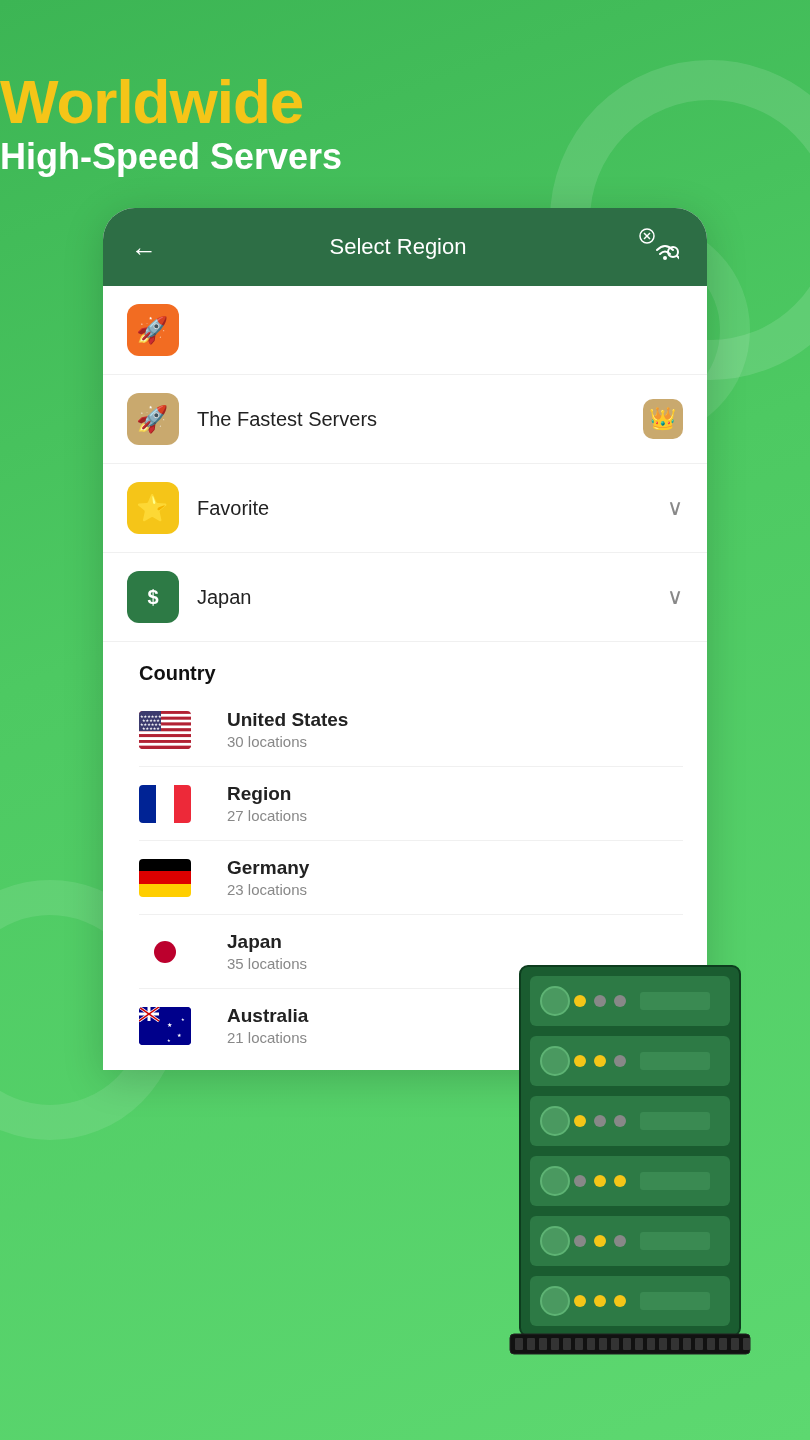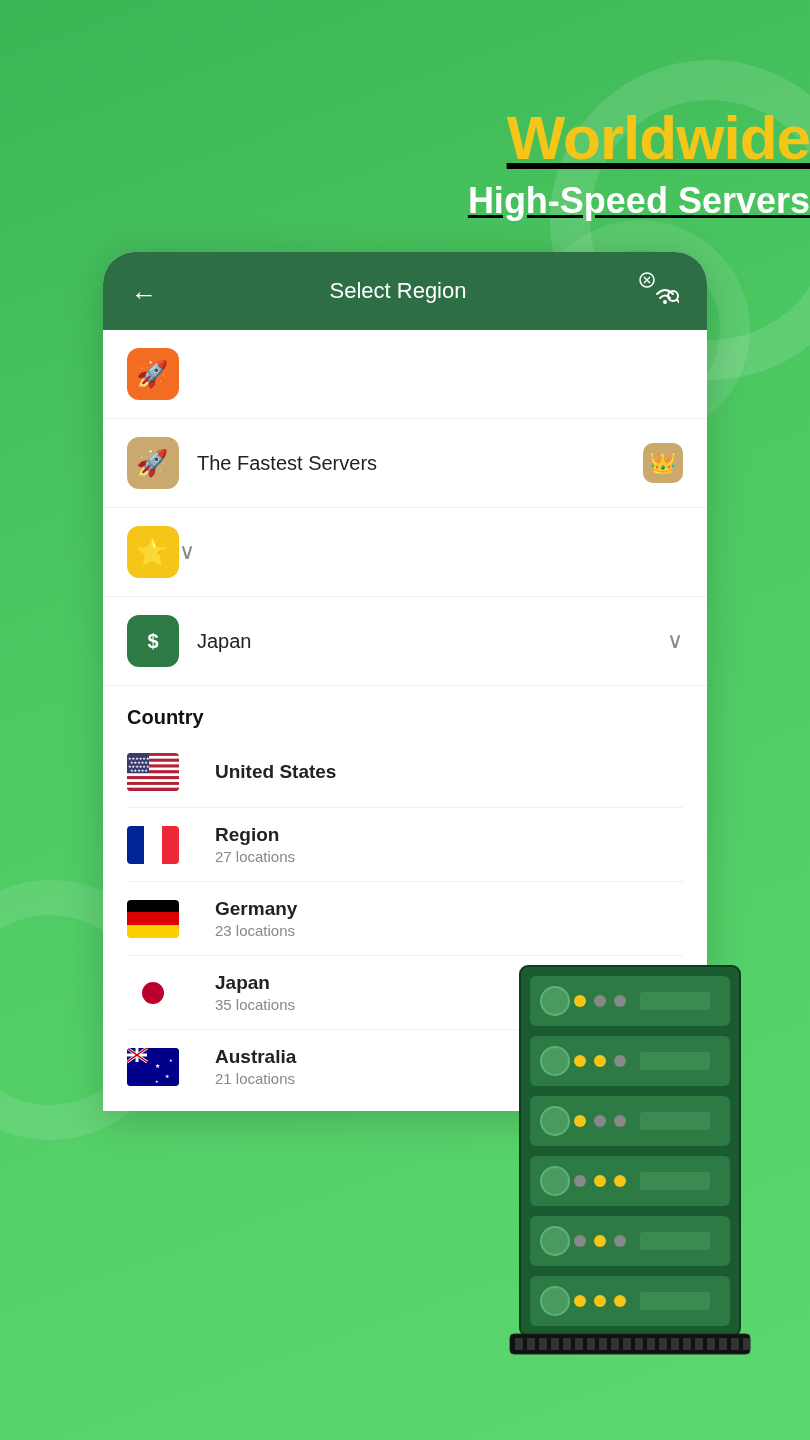--- a/index.html
+++ b/index.html
@@ -36,39 +36,37 @@
       width: 260px;
       height: 260px;
       border-radius: 50%;
       border: 35px solid rgba(255,255,255,0.1);
       bottom: 300px;
       left: -80px;
     }
 
     
     .header-section {
-      text-align: right;
-      padding-top: 104px;
+      text-align: left;
+      padding-top: 68px;
       padding-bottom: 30px;
       position: relative;
       z-index: 2;
-      text-decoration: underline;
     }
     .header-title {
       font-size: 62px;
       font-weight: 900;
       color: #f5c518;
       letter-spacing: -1px;
       line-height: 1.1;
     }
     .header-subtitle {
       font-size: 36px;
       font-weight: 700;
       color: white;
-      margin-top: 8px;
     }
 
     
     .phone-card {
       position: relative;
       z-index: 3;
       background: white;
       border-radius: 32px 32px 0 0;
       width: 604px;
       margin: 0 auto;
@@ -144,21 +142,21 @@
       border-radius: 10px;
       display: flex;
       align-items: center;
       justify-content: center;
       font-size: 22px;
     }
 
     
     .country-section {
       background: white;
-      padding: 20px 24px 8px 24px;
+      padding: 20px 24px 8px 36px;
     }
     .country-heading {
       font-size: 20px;
       font-weight: 700;
       color: #111;
       margin-bottom: 8px;
     }
     .country-item {
       display: flex;
       align-items: center;
@@ -286,20 +284,21 @@
     </div>
 
     <div class="menu-item">
       <div class="menu-icon-box menu-icon-tan">🚀</div>
       <span class="menu-label">The Fastest Servers</span>
       <div class="crown-icon">👑</div>
     </div>
 
     <div class="menu-item">
       <div class="menu-icon-box menu-icon-yellow">⭐</div>
+      <span class="menu-label">Favorite</span>
       <span class="menu-right">∨</span>
     </div>
 
     <div class="menu-item">
       <div class="menu-icon-box menu-icon-green" style="color:white; font-weight:700; font-size:20px;">$</div>
       <span class="menu-label">Japan</span>
       <span class="menu-right">∨</span>
     </div>
 
   </div>
@@ -328,20 +327,21 @@
           <rect width="22" height="20" fill="#3C3B6E"></rect>
 
           <text x="1" y="7" font-size="4" fill="white">★★★★★★</text>
           <text x="3" y="11" font-size="4" fill="white">★★★★★</text>
           <text x="1" y="15" font-size="4" fill="white">★★★★★★</text>
           <text x="3" y="19" font-size="4" fill="white">★★★★★</text>
         </svg>
       </div>
       <div class="country-info">
         <div class="country-name">United States</div>
+        <div class="country-locations">30 locations</div>
       </div>
     </div>
 
     <div class="country-item">
       <div class="flag-fr">
         <div style="width:33.3%;height:100%;background:#002395;"></div>
         <div style="width:33.3%;height:100%;background:white;"></div>
         <div style="width:33.4%;height:100%;background:#ED2939;"></div>
       </div>
       <div class="country-info">

